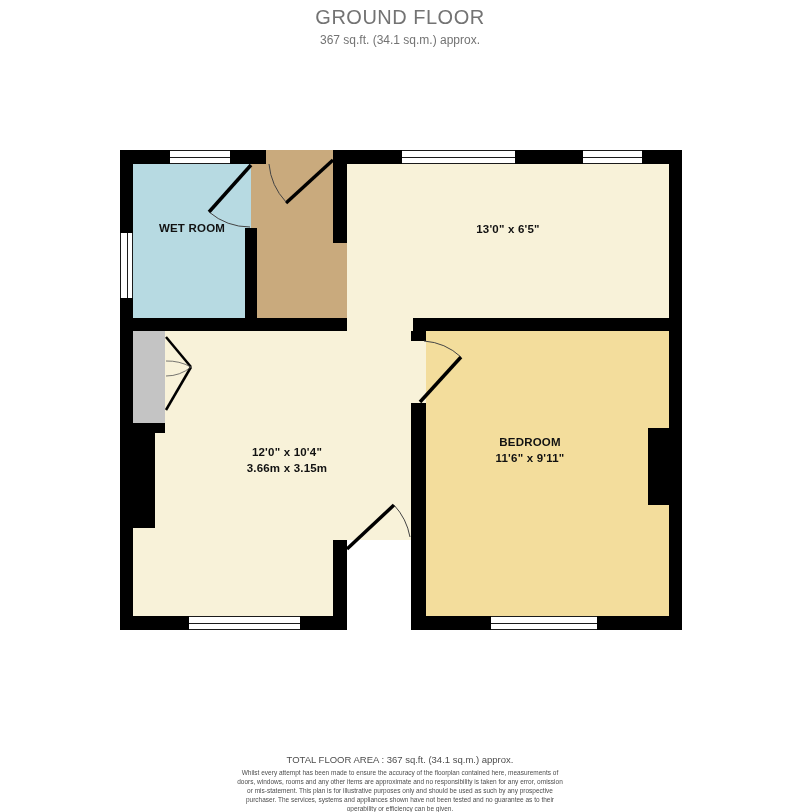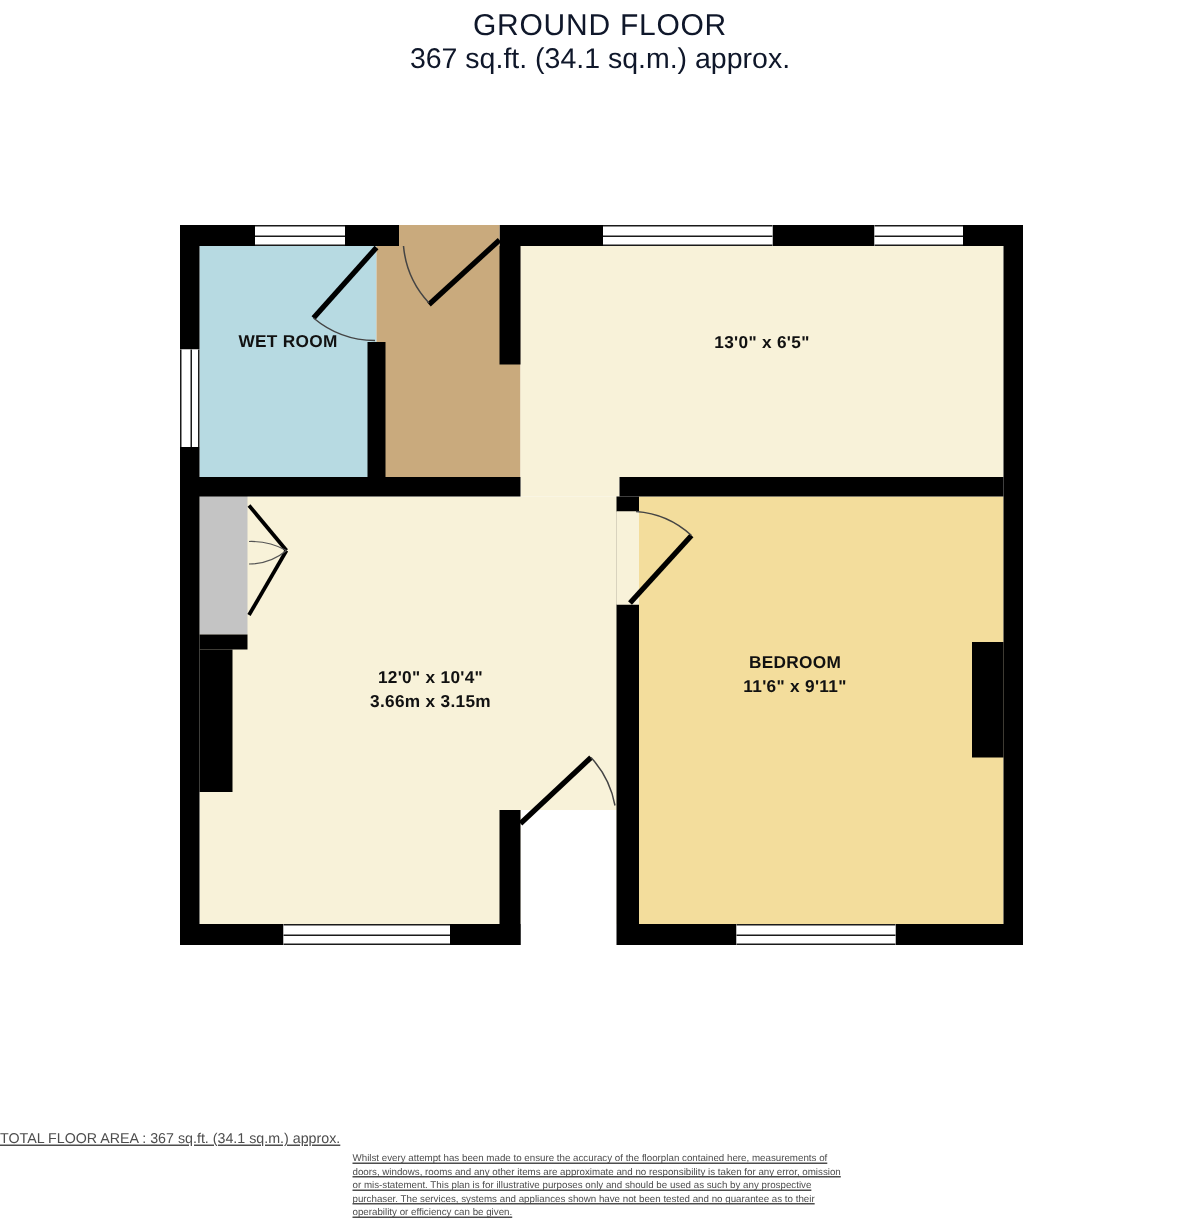--- a/index.html
+++ b/index.html
@@ -1,20 +1,20 @@
 <!DOCTYPE html>
 <html><head>
 <meta charset="utf-8">
 <style>
   html,body { margin:0; padding:0; background:#ffffff; }
   body { width:800px; height:812px; position:relative; font-family:"Liberation Sans", sans-serif; }
 
-  .page-header { position:absolute; left:0; top:6px; width:800px; text-align:center; color:#0f172a; z-index:10; }
+  .page-header { position:absolute; left:0; top:6px; width:800px; text-align:center; color:#737373; z-index:10; }
   .page-header .title    { font-size:20px; letter-spacing:0.5px; line-height:23px; }
-  .page-header .subtitle { font-size:19px; line-height:22px; }
+  .page-header .subtitle { font-size:12px; line-height:22px; }
 
   .plan { position:absolute; left:0; top:0; width:800px; height:812px; }
 
   .room, .wall, .gap, .block { position:absolute; }
   .wall  { background:#000000; z-index:3; }
   .room  { z-index:1; }
   .gap   { z-index:4; }
   .block { z-index:2; }
 
   .fill-wet      { background:#b7dae2; }
@@ -28,21 +28,21 @@
   .win-h { border-top:1px solid #1a1a1a; border-bottom:1px solid #1a1a1a; }
   .win-h::after { content:""; position:absolute; left:0; right:0; top:50%; height:1px; background:#1a1a1a; }
   .win-v { border-left:1px solid #1a1a1a; border-right:1px solid #1a1a1a; }
   .win-v::after { content:""; position:absolute; top:0; bottom:0; left:50%; width:1px; background:#1a1a1a; }
 
   svg.doors { position:absolute; left:0; top:0; z-index:5; pointer-events:none; }
 
   .room-label { position:absolute; z-index:6; text-align:center; color:#111111;
                 font-weight:bold; font-size:11.5px; line-height:16px; letter-spacing:0.2px; }
 
-  .footer { position:absolute; left:0; top:753px; width:800px; text-align:left; color:#4d4d4d; z-index:10;text-decoration:underline; }
+  .footer { position:absolute; left:0; top:753px; width:800px; text-align:center; color:#4d4d4d; z-index:10; }
   .footer .total      { font-size:9.5px; line-height:13px; margin-bottom:2px; }
   .footer .disclaimer { font-size:6.5px; line-height:9px; width:330px; margin:0 auto; }
 </style>
 </head>
 <body>
 
 <div class="page-header">
   <div class="title">GROUND FLOOR</div>
   <div class="subtitle">367 sq.ft. (34.1 sq.m.) approx.</div>
 </div>

